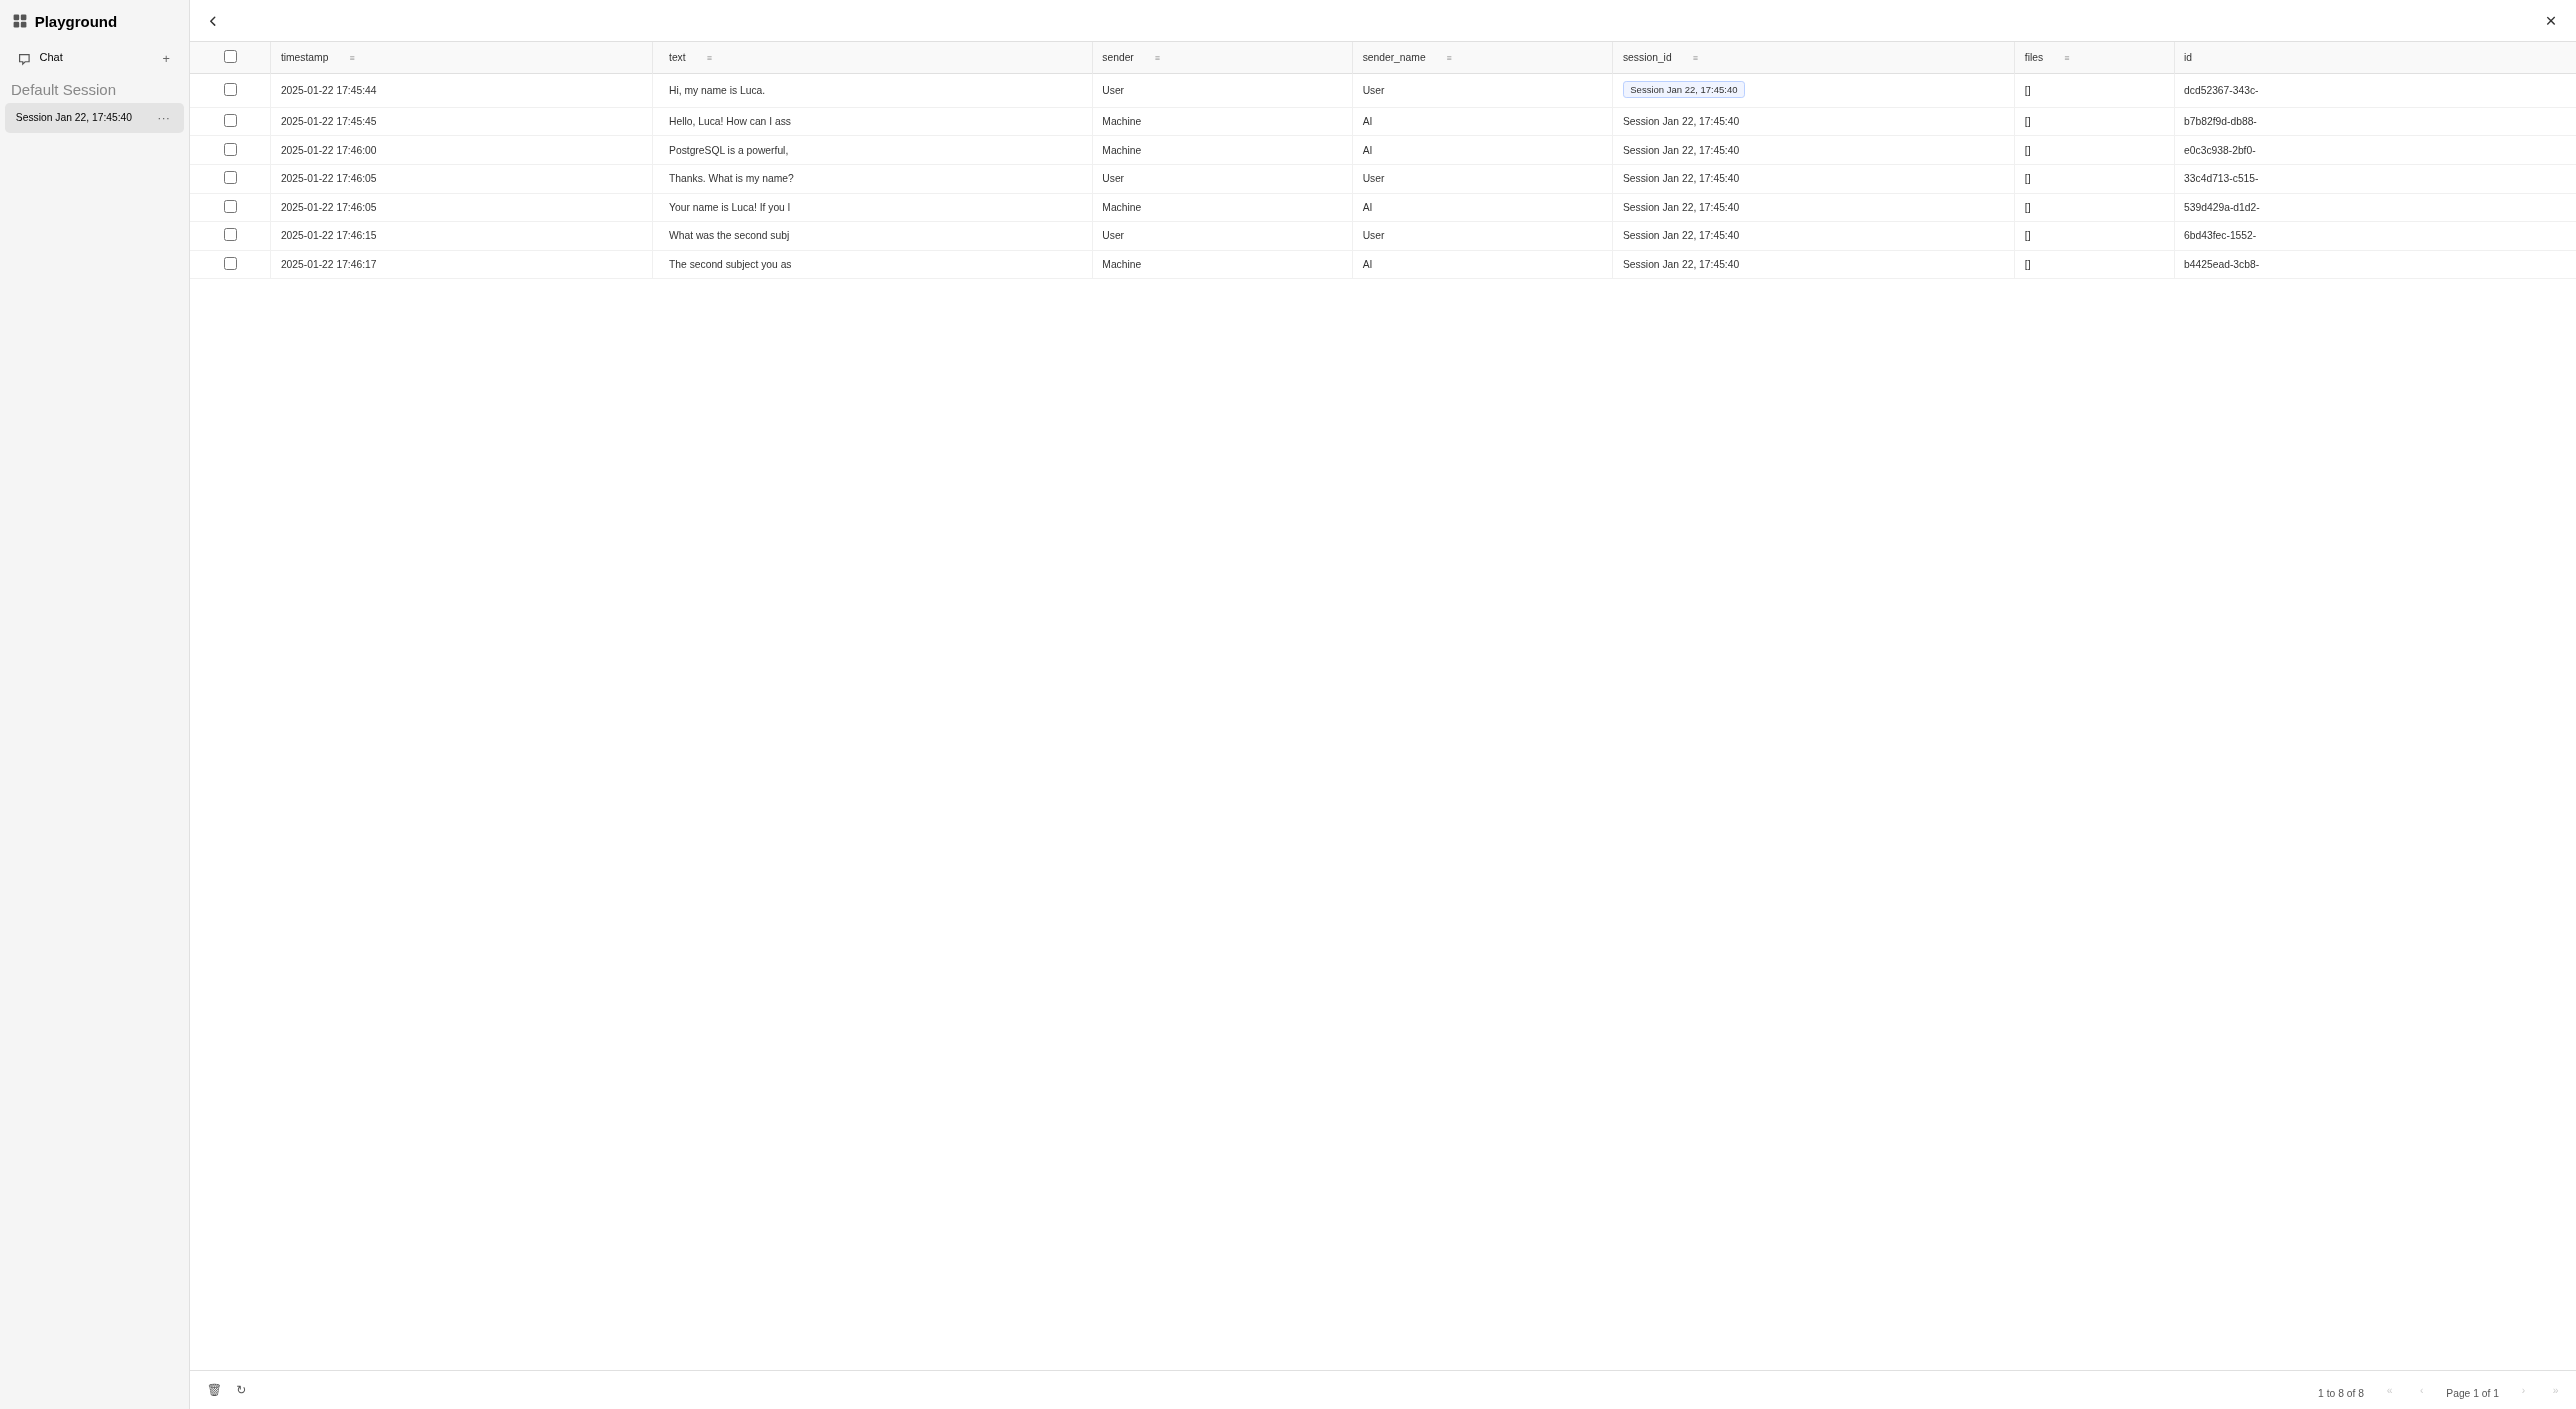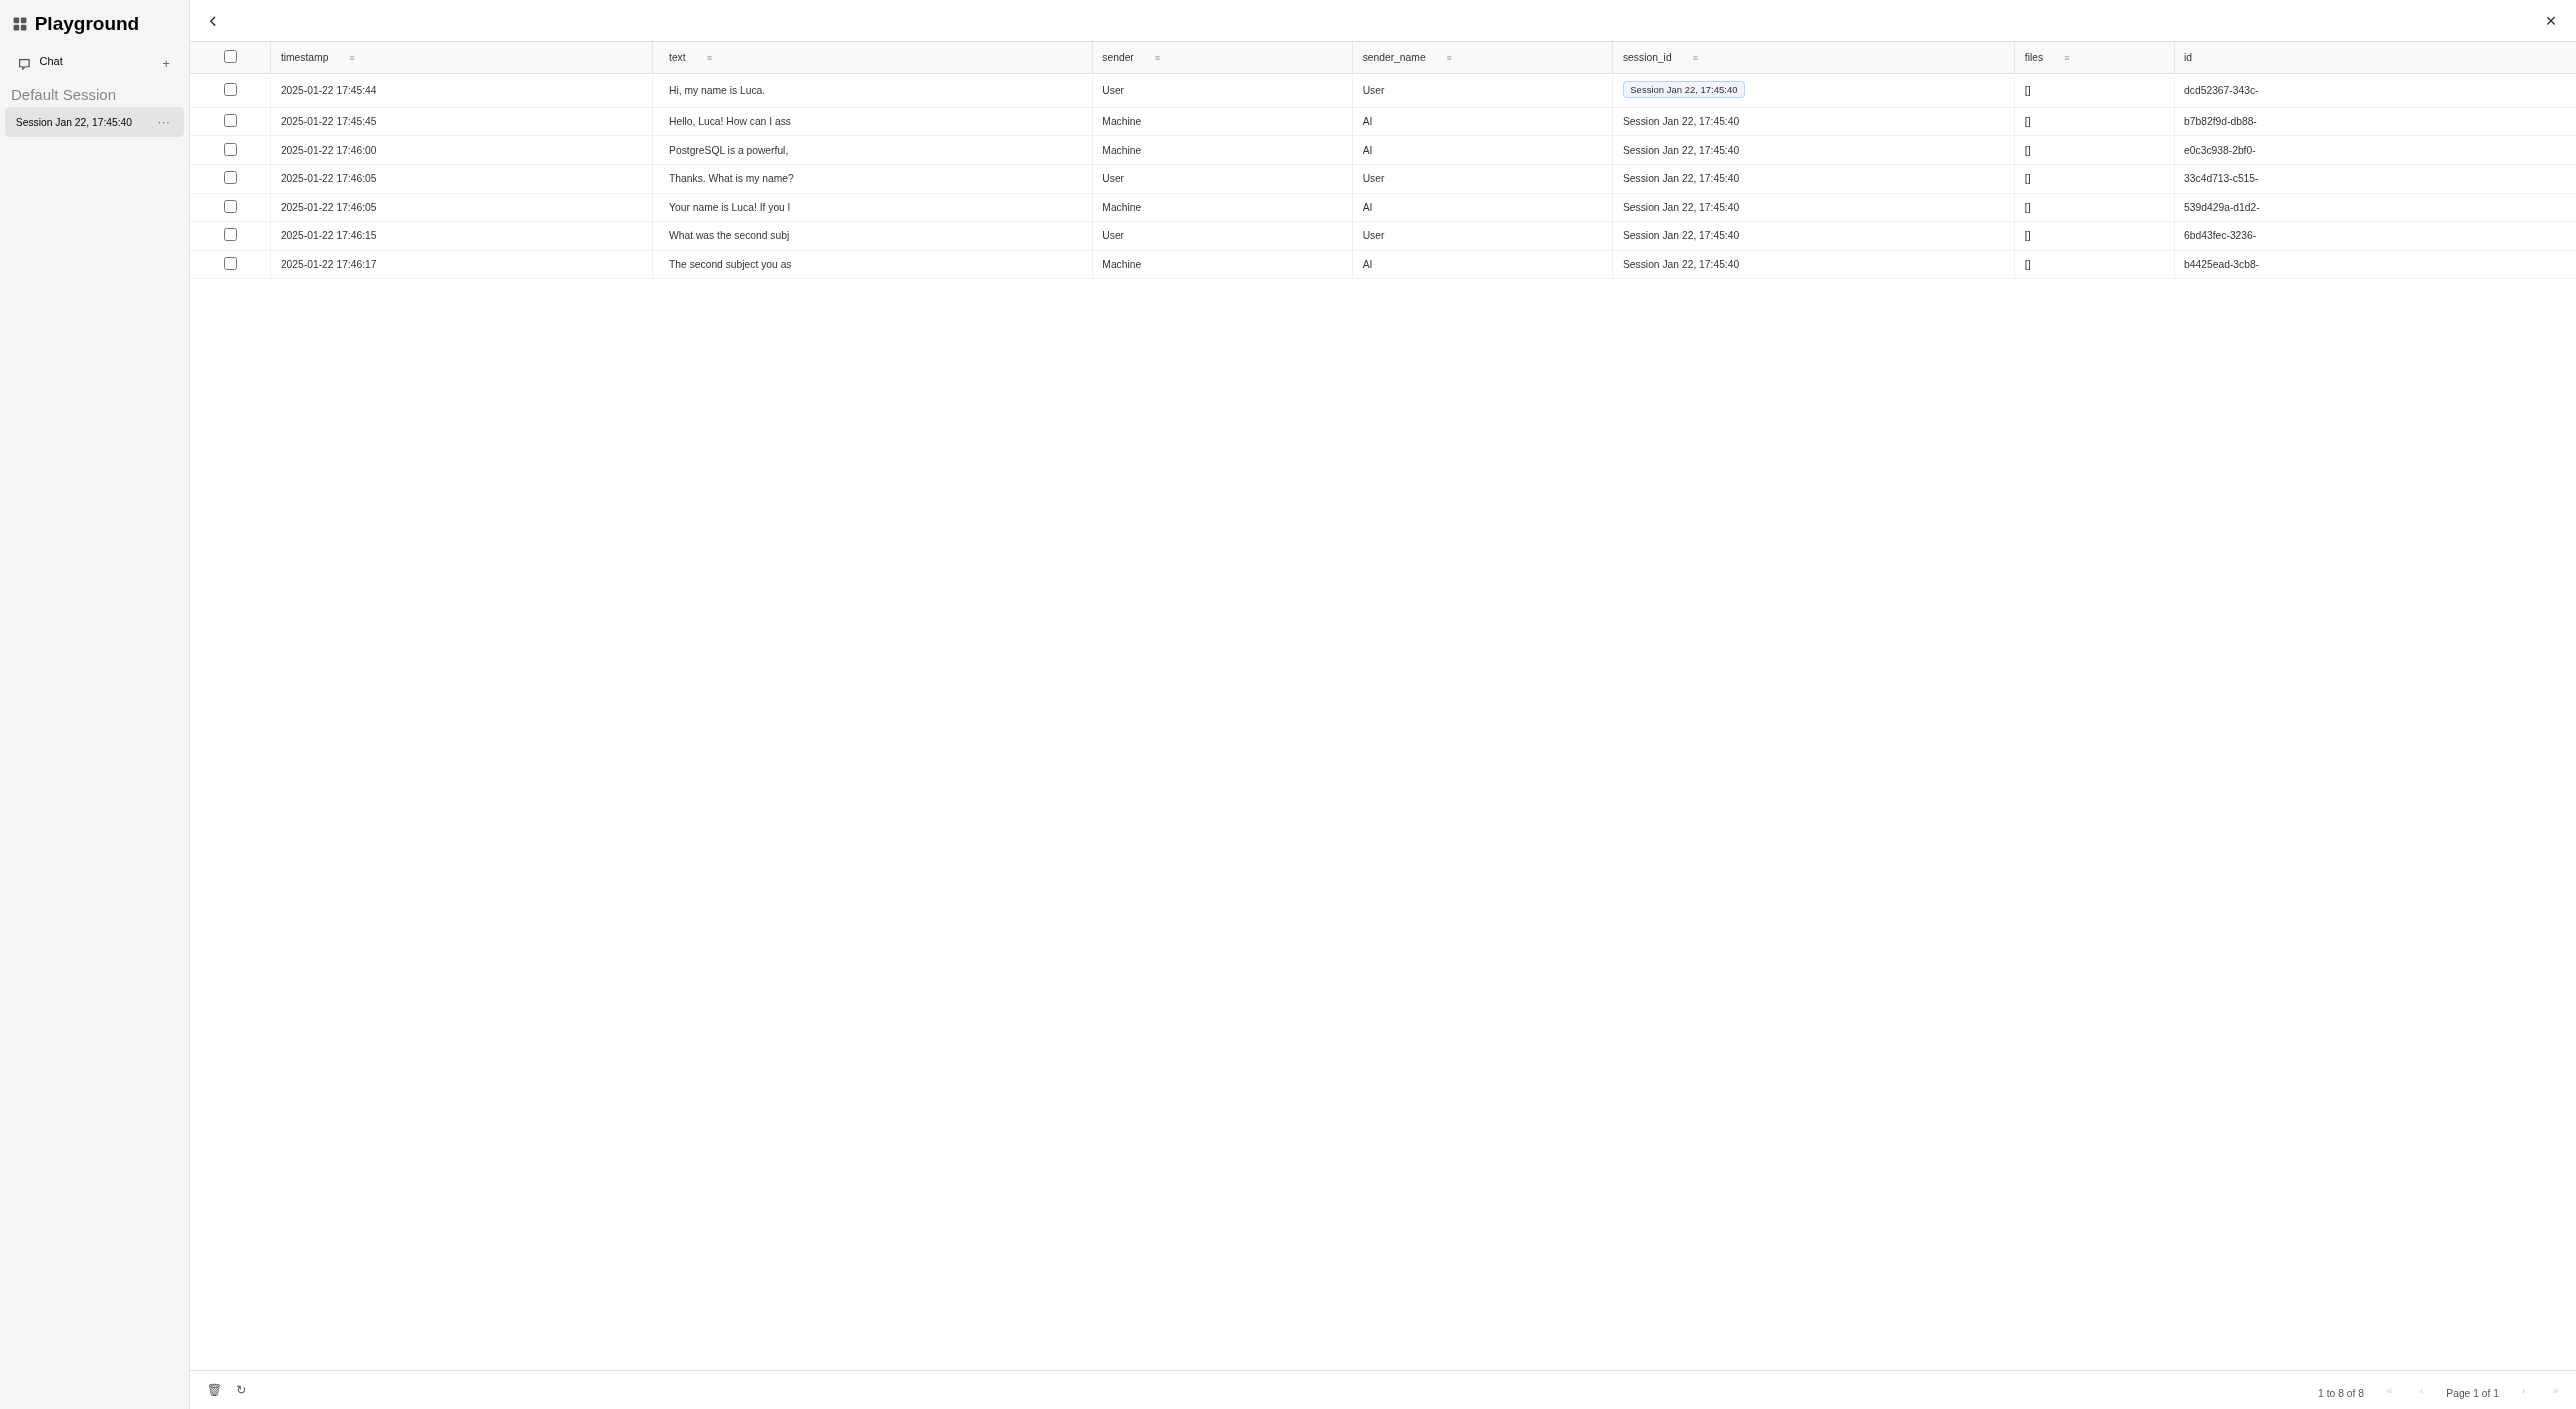--- a/index.html
+++ b/index.html
@@ -12,21 +12,21 @@
       border-right: 0.8px solid #e0e0e0;
       display: flex;
       flex-direction: column;
       flex-shrink: 0;
     }
     .sidebar-header {
       display: flex;
       align-items: center;
       gap: 6.3px;
       padding: 12.7px 11px;
-      font-size: 19px;
+      font-size: 15px;
       font-weight: 600;
     }
     .sidebar-icon {
       width: 17.4px;
       height: 17.4px;
       display: flex;
       align-items: center;
       justify-content: center;
     }
     .sidebar-nav-item {
@@ -383,21 +383,21 @@
             <td class="col-id">539d429a-d1d2-</td>
           </tr>
           <tr>
             <td class="checkbox-cell"><input type="checkbox" style=""></td>
             <td class="col-timestamp">2025-01-22 17:46:15</td>
             <td class="col-text">What was the second subj</td>
             <td class="col-sender">User</td>
             <td class="col-sender-name">User</td>
             <td class="col-session">Session Jan 22, 17:45:40</td>
             <td class="col-files">[]</td>
-            <td class="col-id">6bd43fec-3236-</td>
+            <td class="col-id">6bd43fec-1552-</td>
           </tr>
           <tr>
             <td class="checkbox-cell"><input type="checkbox" style=""></td>
             <td class="col-timestamp">2025-01-22 17:46:17</td>
             <td class="col-text">The second subject you as</td>
             <td class="col-sender">Machine</td>
             <td class="col-sender-name">AI</td>
             <td class="col-session">Session Jan 22, 17:45:40</td>
             <td class="col-files">[]</td>
             <td class="col-id">b4425ead-3cb8-</td>

